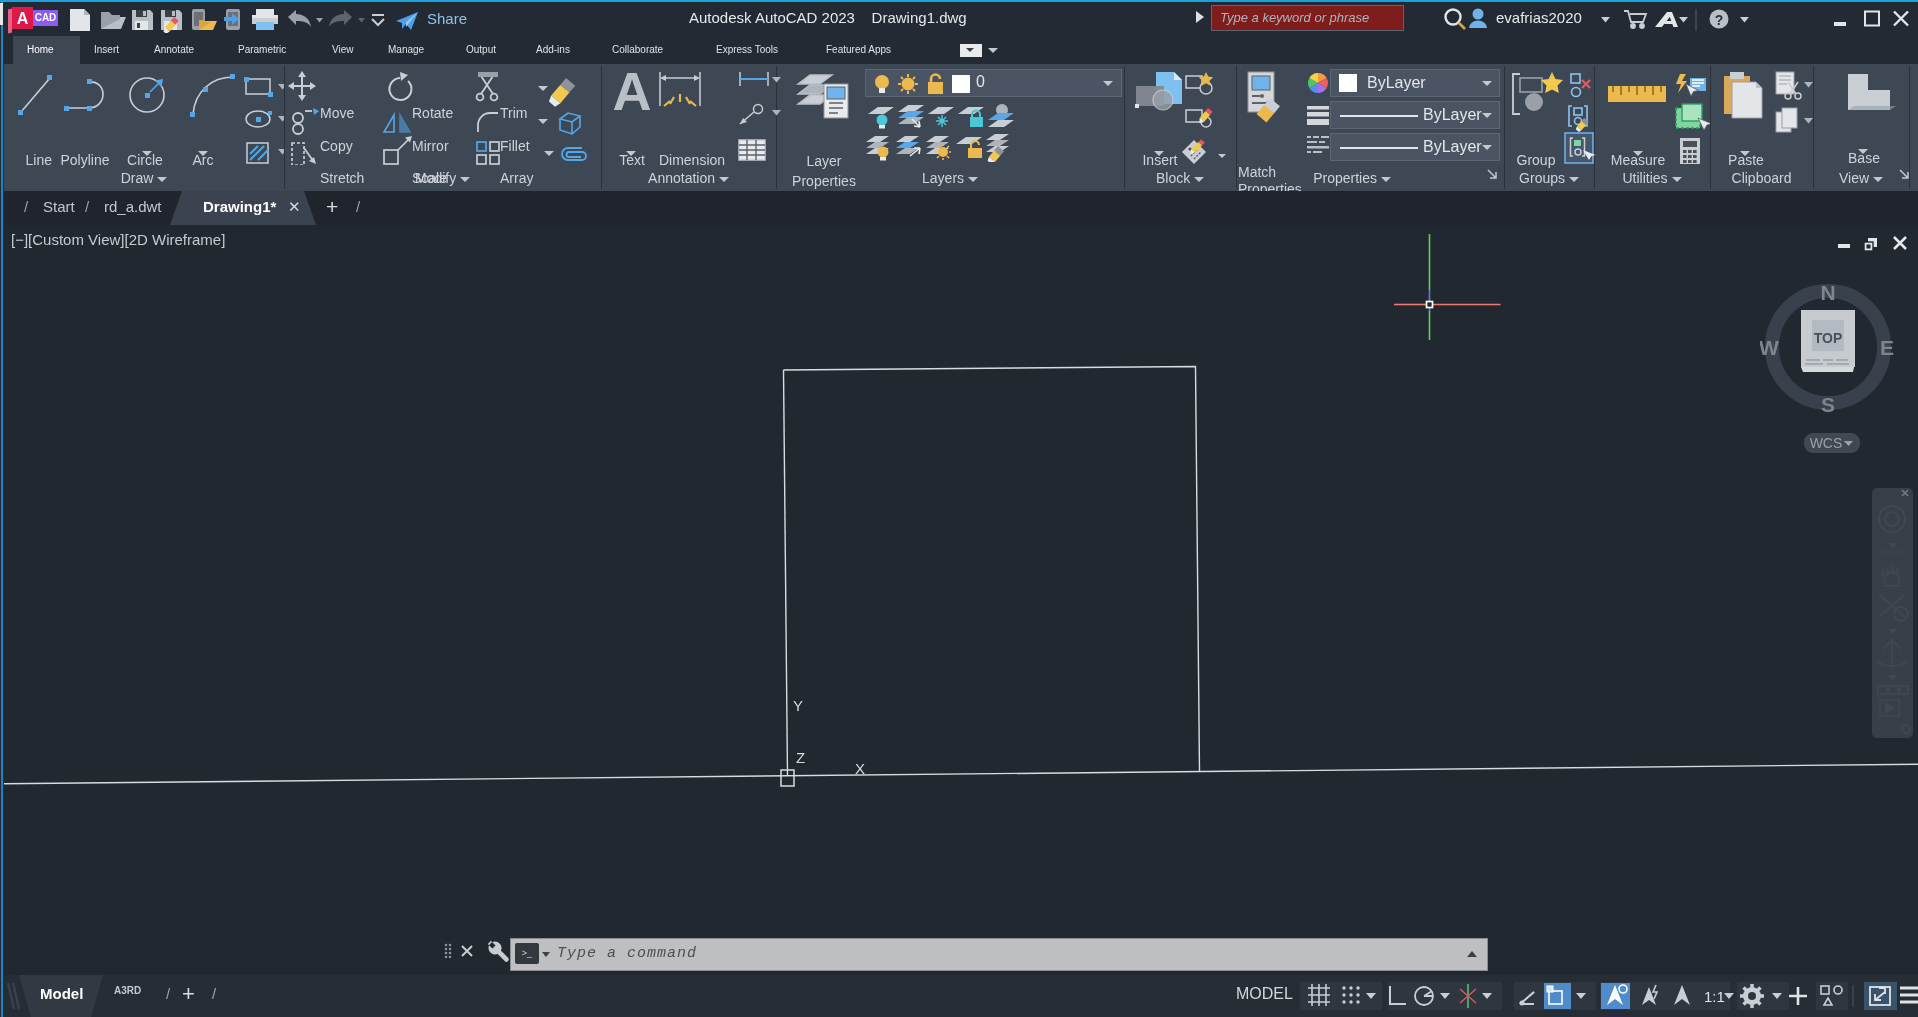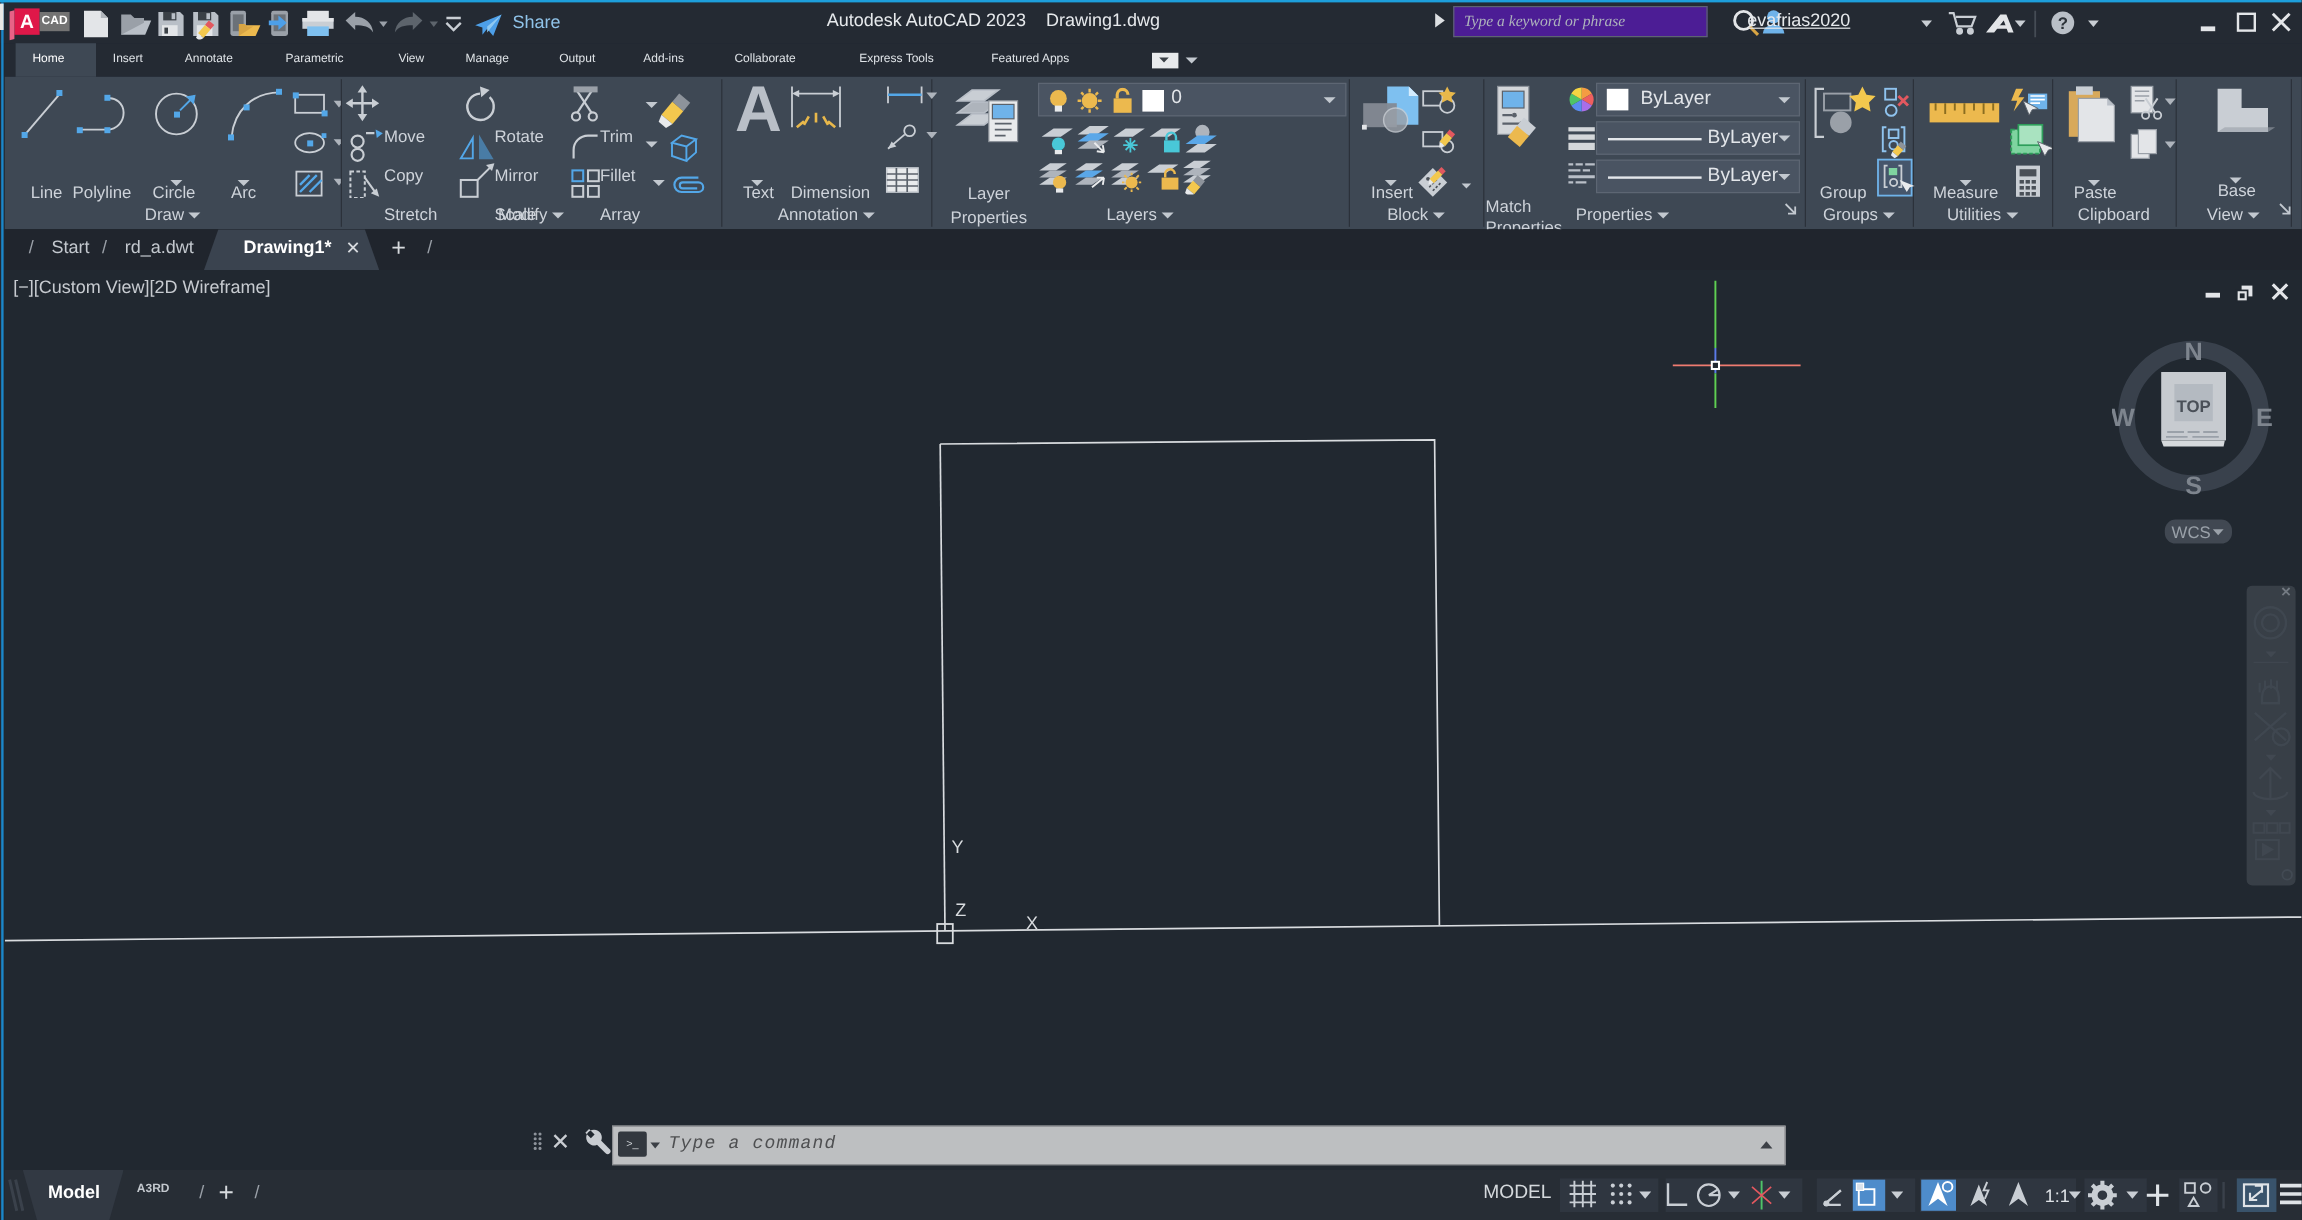--- a/index.html
+++ b/index.html
@@ -44,21 +44,21 @@
 <body>
 <div id="app">
   <div id="leftedge"></div>
   <div id="whitewin"></div>
 
   <div id="titlebar">
 
     <div class="abs" style="left:12px; top:5px; width:21px; height:22px; background:#df1849;"></div>
     <div class="abs" style="left:8px; top:7px; width:4px; height:24px; background:#e86286; transform:skewY(-14deg);"></div>
     <div class="abs" style="left:12px; top:5px; width:21px; height:22px; color:#fff; font-weight:bold; font-size:16px; text-align:center; line-height:23px;">A</div>
-    <div class="abs" style="left:33px; top:8px; width:25px; height:16px; background:#737373; color:#fff; font-weight:bold; font-size:10px; text-align:center; line-height:16px;">CAD</div>
+    <div class="abs" style="left:33px; top:8px; width:25px; height:16px; background:#8b5cf6; color:#fff; font-weight:bold; font-size:10px; text-align:center; line-height:16px;">CAD</div>
 
     <svg class="abs" style="left:66px; top:5px;" width="400" height="26">
 
       <path d="M4,2 h14 l6,6 v16 h-20 z" fill="#e3e5e8"></path>
       <path d="M18,2 l6,6 h-6 z" fill="#b0b5bb"></path>
 
       <path d="M35,22 l5,-12 h20 l-5,12 z" fill="#b9bfc7"></path>
       <path d="M35,22 v-17 h8 l3,3 h8 v4" fill="#9aa0a8"></path>
 
       <path d="M66,3 h18 l3,3 v17 h-21 z" fill="#b9bfc7"></path>
@@ -108,21 +108,21 @@
       <path d="M306,8 h12 M306,12 l6,6 l6,-6" stroke="#c9ced4" stroke-width="2" fill="none"></path>
 
       <path d="M330,14 l22,-9 -7,18 -5,-6 -4,5 0,-6 z" fill="#4d9fe8"></path>
       <path d="M352,5 l-12,10 0,5 4,-5 z" fill="#8fc9f2"></path>
     </svg>
     <div class="abs" style="left:427px; top:8px; color:#8fc2e8; font-size:15px;">Share</div>
 
     <div class="abs ttext" style="left:689px; top:7px;">Autodesk AutoCAD 2023&nbsp;&nbsp;&nbsp;&nbsp;Drawing1.dwg</div>
 
     <div class="abs" style="left:1196px; top:9px; width:0; height:0; border-top:6px solid transparent; border-bottom:6px solid transparent; border-left:8px solid #dde0e3;"></div>
-    <div class="abs" style="left:1211px; top:3px; width:212px; height:26px; background:#4c1d95; border:1px solid #5d6471;font-family:Liberation Serif, serif;">
+    <div class="abs" style="left:1211px; top:3px; width:193px; height:26px; background:#7f1d1d; border:1px solid #5d6471;">
       <span style="color:#aeb4bc; font-size:13px; font-style:italic; line-height:24px; margin-left:8px;">Type a keyword or phrase</span>
     </div>
     <svg class="abs" style="left:1440px; top:3px;" width="478" height="30">
 
       <circle cx="13" cy="12" r="7.5" fill="none" stroke="#e3e5e8" stroke-width="2.4"></circle>
       <line x1="18.5" y1="17.5" x2="25" y2="24" stroke="#d8a443" stroke-width="2.6"></line>
 
       <circle cx="38" cy="9" r="5.5" fill="#6fb3ea"></circle>
       <path d="M29,23 a9,7.5 0 0 1 18,0 z" fill="#6fb3ea"></path>
 
@@ -141,21 +141,21 @@
       <line x1="256" y1="4" x2="256" y2="26" stroke="#454c55" stroke-width="1.5"></line>
 
       <circle cx="279" cy="14" r="9.5" fill="#b9bfc7"></circle>
       <text x="279" y="19.5" text-anchor="middle" font-size="14" font-weight="bold" fill="#2b3138" font-family="Liberation Sans">?</text>
       <path d="M300,12 l9,0 l-4.5,5.5 z" fill="#c9ced4"></path>
 
       <rect x="394" y="17" width="12" height="4" fill="#e3e5e8"></rect>
       <rect x="425" y="6.5" width="14" height="14" fill="none" stroke="#e3e5e8" stroke-width="2"></rect>
       <path d="M454,6.5 l14,14 m0,-14 l-14,14" stroke="#e3e5e8" stroke-width="2.4"></path>
     </svg>
-    <div class="abs ttext" style="left:1456px; top:7px;text-decoration:underline;">evafrias2020</div>
+    <div class="abs ttext" style="left:1496px; top:7px;">evafrias2020</div>
   </div>
 
   <div id="menurow">
     <div id="hometab"></div>
     <div class="mtab" style="left:23px; color:#fff;">Home</div>
     <div class="mtab" style="left:90px;">Insert</div>
     <div class="mtab" style="left:150px;">Annotate</div>
     <div class="mtab" style="left:234px;">Parametric</div>
     <div class="mtab" style="left:328px;">View</div>
     <div class="mtab" style="left:384px;">Manage</div>

